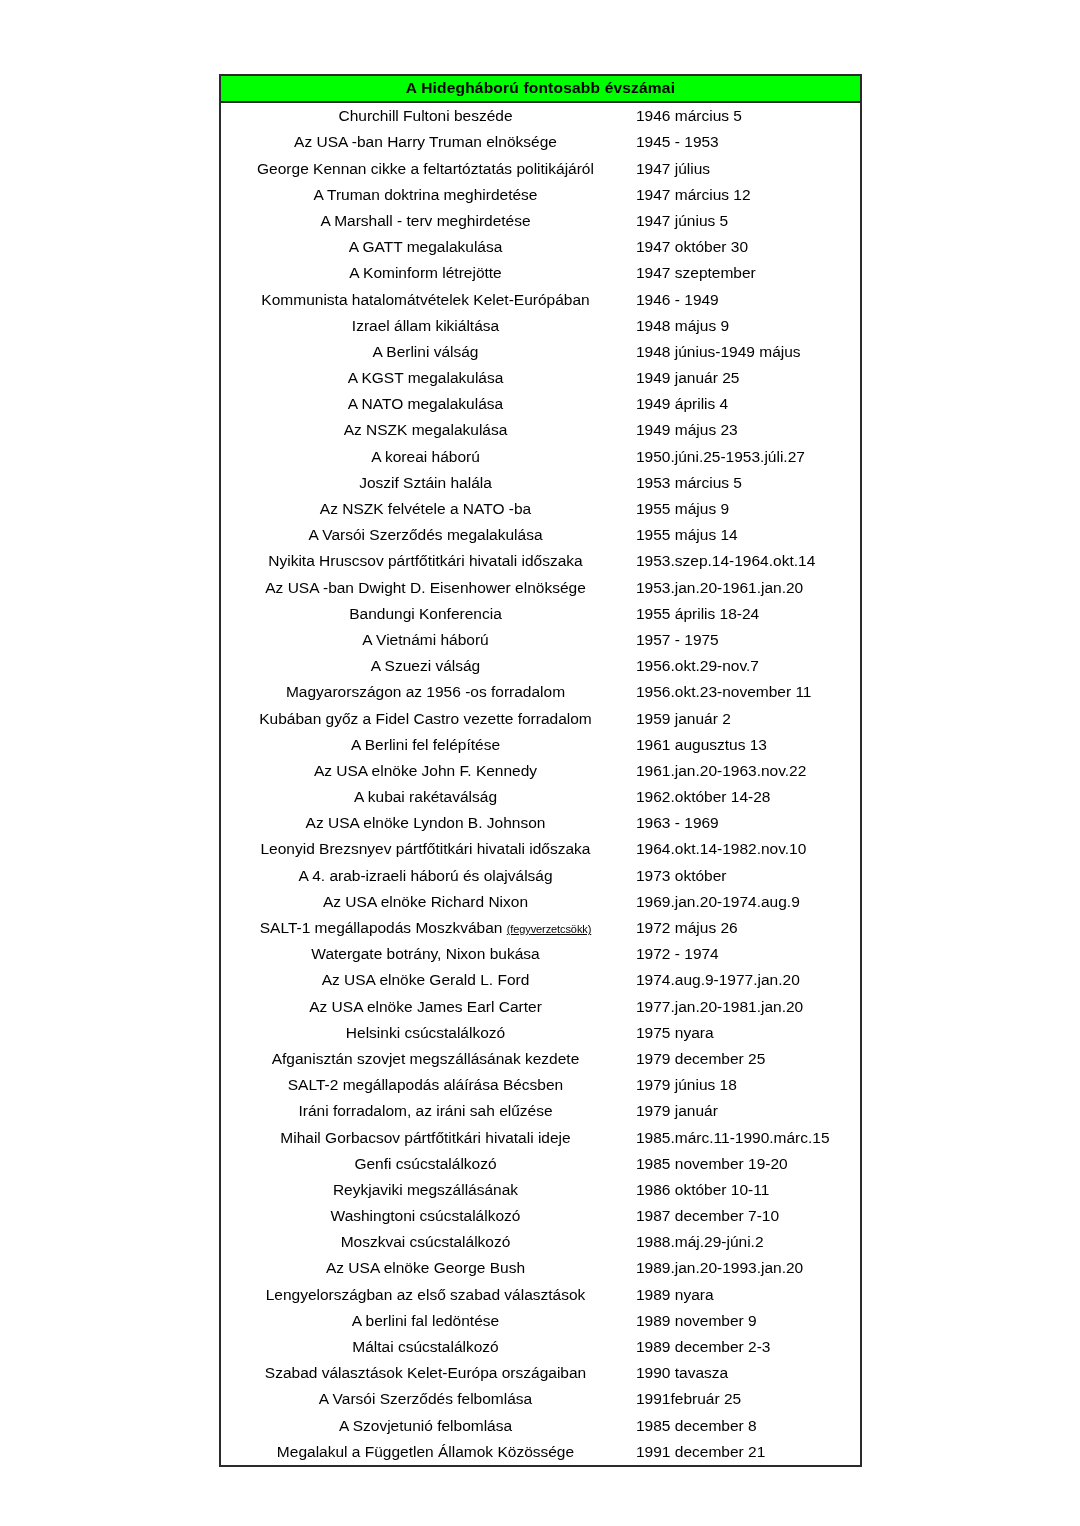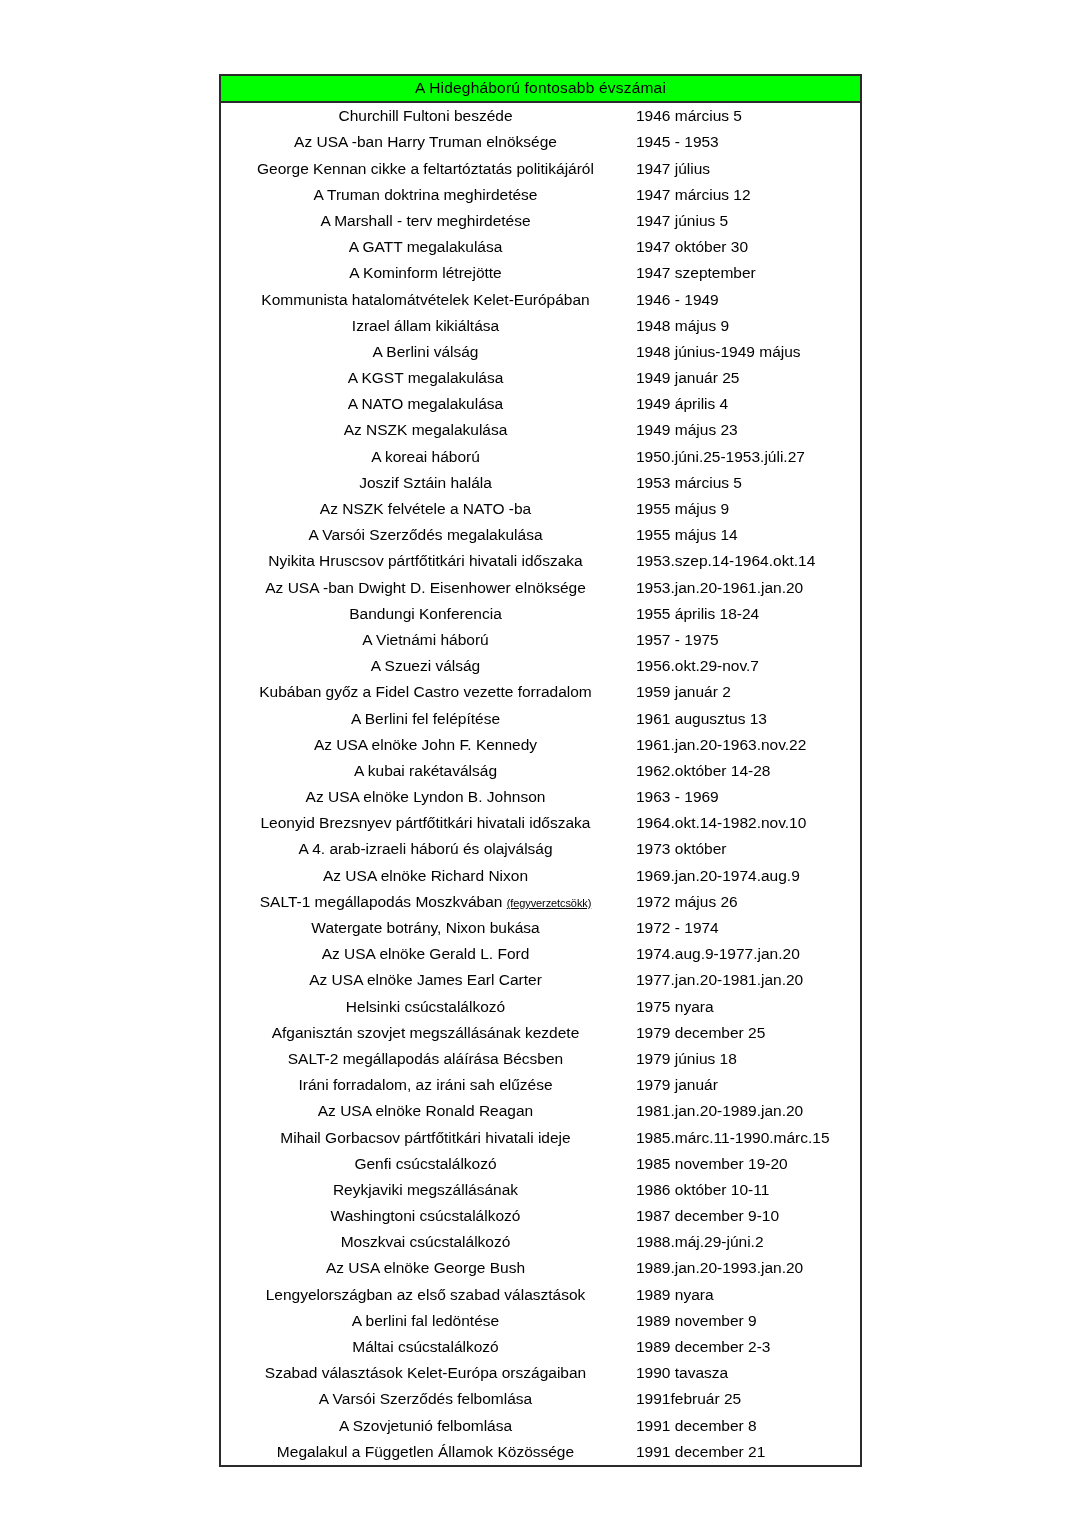--- a/index.html
+++ b/index.html
@@ -38,21 +38,21 @@
     width: 641px;
     border: 2px solid #2b2b2b;
   }
 
   table.timeline col.c-event { width: 409px; }
   table.timeline col.c-date  { width: 232px; }
 
   tr.header-row th {
     background: #00ff00;
     color: #000000;
-    font-weight: normal;
+    font-weight: bold;
     font-size: 15.5px;
     text-align: center;
     letter-spacing: 0.2px;
     padding: 3px 4px 4px 4px;
     border: 1px solid #2b2b2b;
     border-bottom: 2px solid #2b2b2b;
     line-height: 1.15;
     white-space: nowrap;
   }
 
@@ -181,20 +181,24 @@
           </tr>
           <tr class="data-row">
             <td class="event-cell"><span>A Vietnámi háború</span></td>
             <td class="date-cell">1957 - 1975</td>
           </tr>
           <tr class="data-row">
             <td class="event-cell"><span>A Szuezi válság</span></td>
             <td class="date-cell">1956.okt.29-nov.7</td>
           </tr>
           <tr class="data-row">
+            <td class="event-cell"><span>Magyarországon az 1956 -os forradalom</span></td>
+            <td class="date-cell">1956.okt.23-november 11</td>
+          </tr>
+          <tr class="data-row">
             <td class="event-cell"><span>Kubában győz a Fidel Castro vezette forradalom</span></td>
             <td class="date-cell">1959 január 2</td>
           </tr>
           <tr class="data-row">
             <td class="event-cell"><span>A Berlini fel felépítése</span></td>
             <td class="date-cell">1961 augusztus 13</td>
           </tr>
           <tr class="data-row">
             <td class="event-cell"><span>Az USA elnöke John F. Kennedy</span></td>
             <td class="date-cell">1961.jan.20-1963.nov.22</td>
@@ -245,38 +249,34 @@
           </tr>
           <tr class="data-row">
             <td class="event-cell"><span>SALT-2 megállapodás aláírása Bécsben</span></td>
             <td class="date-cell">1979 június 18</td>
           </tr>
           <tr class="data-row">
             <td class="event-cell"><span>Iráni forradalom, az iráni sah elűzése</span></td>
             <td class="date-cell">1979 január</td>
           </tr>
           <tr class="data-row">
-            <td class="event-cell"><span>Az USA elnöke Ronald Reagan</span></td>
-            <td class="date-cell">1981.jan.20-1989.jan.20</td>
-          </tr>
-          <tr class="data-row">
             <td class="event-cell"><span>Mihail Gorbacsov pártfőtitkári hivatali ideje</span></td>
             <td class="date-cell">1985.márc.11-1990.márc.15</td>
           </tr>
           <tr class="data-row">
             <td class="event-cell"><span>Genfi csúcstalálkozó</span></td>
             <td class="date-cell">1985 november 19-20</td>
           </tr>
           <tr class="data-row">
             <td class="event-cell"><span>Reykjaviki megszállásának</span></td>
             <td class="date-cell">1986 október 10-11</td>
           </tr>
           <tr class="data-row">
             <td class="event-cell"><span>Washingtoni csúcstalálkozó</span></td>
-            <td class="date-cell">1987 december 9-10</td>
+            <td class="date-cell">1987 december 7-10</td>
           </tr>
           <tr class="data-row">
             <td class="event-cell"><span>Moszkvai csúcstalálkozó</span></td>
             <td class="date-cell">1988.máj.29-júni.2</td>
           </tr>
           <tr class="data-row">
             <td class="event-cell"><span>Az USA elnöke George Bush</span></td>
             <td class="date-cell">1989.jan.20-1993.jan.20</td>
           </tr>
           <tr class="data-row">
@@ -294,21 +294,21 @@
           <tr class="data-row">
             <td class="event-cell"><span>Szabad választások Kelet-Európa országaiban</span></td>
             <td class="date-cell">1990 tavasza</td>
           </tr>
           <tr class="data-row">
             <td class="event-cell"><span>A Varsói Szerződés felbomlása</span></td>
             <td class="date-cell">1991február 25</td>
           </tr>
           <tr class="data-row">
             <td class="event-cell"><span>A Szovjetunió felbomlása</span></td>
-            <td class="date-cell">1991 december 8</td>
+            <td class="date-cell">1985 december 8</td>
           </tr>
           <tr class="data-row">
             <td class="event-cell"><span>Megalakul a Független Államok Közössége</span></td>
             <td class="date-cell">1991 december 21</td>
           </tr>
         </tbody>
     </table>
   </div>
 </div>
 

